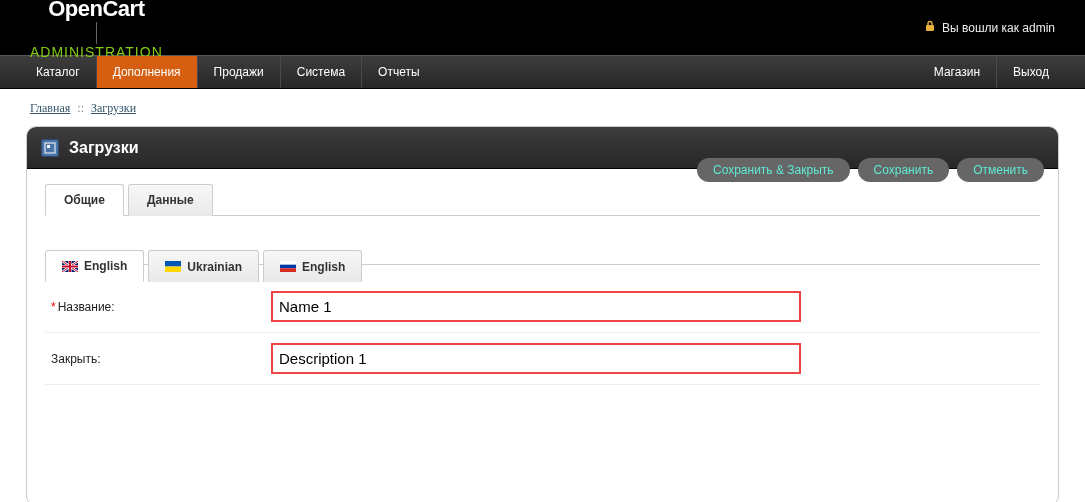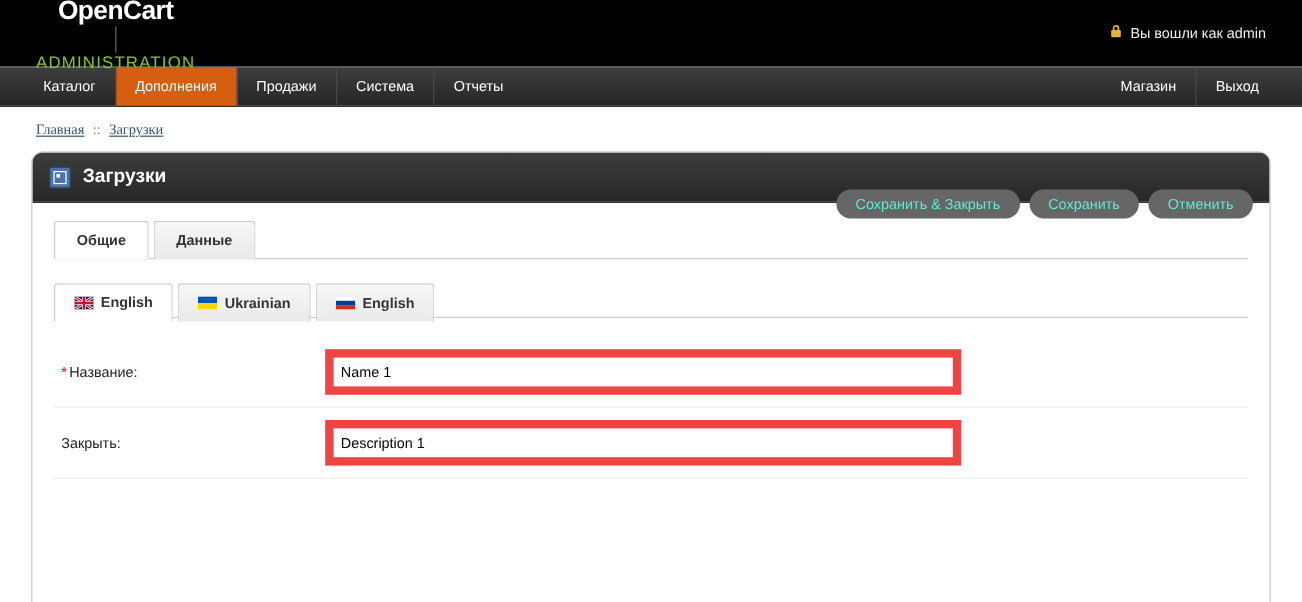--- a/index.html
+++ b/index.html
@@ -38,30 +38,30 @@
   .box-content { padding:14px 18px 120px 18px; }
 
   
   .tabs { display:flex; border-bottom:1px solid #ccc; margin-bottom:16px; }
   .tab { padding:8px 18px; border:1px solid #ccc; border-bottom:none; margin-right:4px; background:linear-gradient(#f7f7f7,#e9e9e9); color:#333; font-weight:bold; font-size:12px; cursor:pointer; border-radius:3px 3px 0 0; position:relative; top:1px; }
   .tab.active { background:#fff; border-bottom:1px solid #fff; }
 
   
   .lang-tabs-wrap { border-bottom:1px solid #ccc; margin-bottom:16px; padding-left:0; }
   .lang-tabs { display:flex; }
-  .lang-tab { padding:8px 16px; border:1px solid #ccc; border-bottom:none; margin-right:4px; background:linear-gradient(#f7f7f7,#e9e9e9); color:#333; font-weight:bold; font-size:12px; cursor:pointer; border-radius:3px 3px 0 0; position:relative; top:4px; display:flex; align-items:center; gap:6px; }
+  .lang-tab { padding:8px 16px; border:1px solid #ccc; border-bottom:none; margin-right:4px; background:linear-gradient(#f7f7f7,#e9e9e9); color:#333; font-weight:bold; font-size:12px; cursor:pointer; border-radius:3px 3px 0 0; position:relative; top:18px; display:flex; align-items:center; gap:6px; }
   .lang-tab.active { background:#fff; border-bottom:1px solid #fff; }
   .flag { width:16px; height:11px; display:inline-block; }
 
   
   table.form { width:100%; border-collapse:collapse; }
   table.form td { padding:10px 6px; vertical-align:middle; border-bottom:1px solid #eee; font-size:12px; color:#222; }
   table.form td.label { width:220px; white-space:nowrap; }
   .required { color:#e00; margin-right:2px; }
-  input.text { width:530px; padding:5px 6px; border:7px solid #ef4444; font-size:12px; background:#fff; }
+  input.text { width:530px; padding:5px 6px; border:2px solid #ef4444; font-size:15px; background:#fff; }
 </style>
 </head>
 <body>
 
 <div class="top-header">
   <div class="brand">
     <span class="logo">OpenCart</span>
     <span class="divider"></span>
     <span class="section-title">ADMINISTRATION</span>
   </div>

